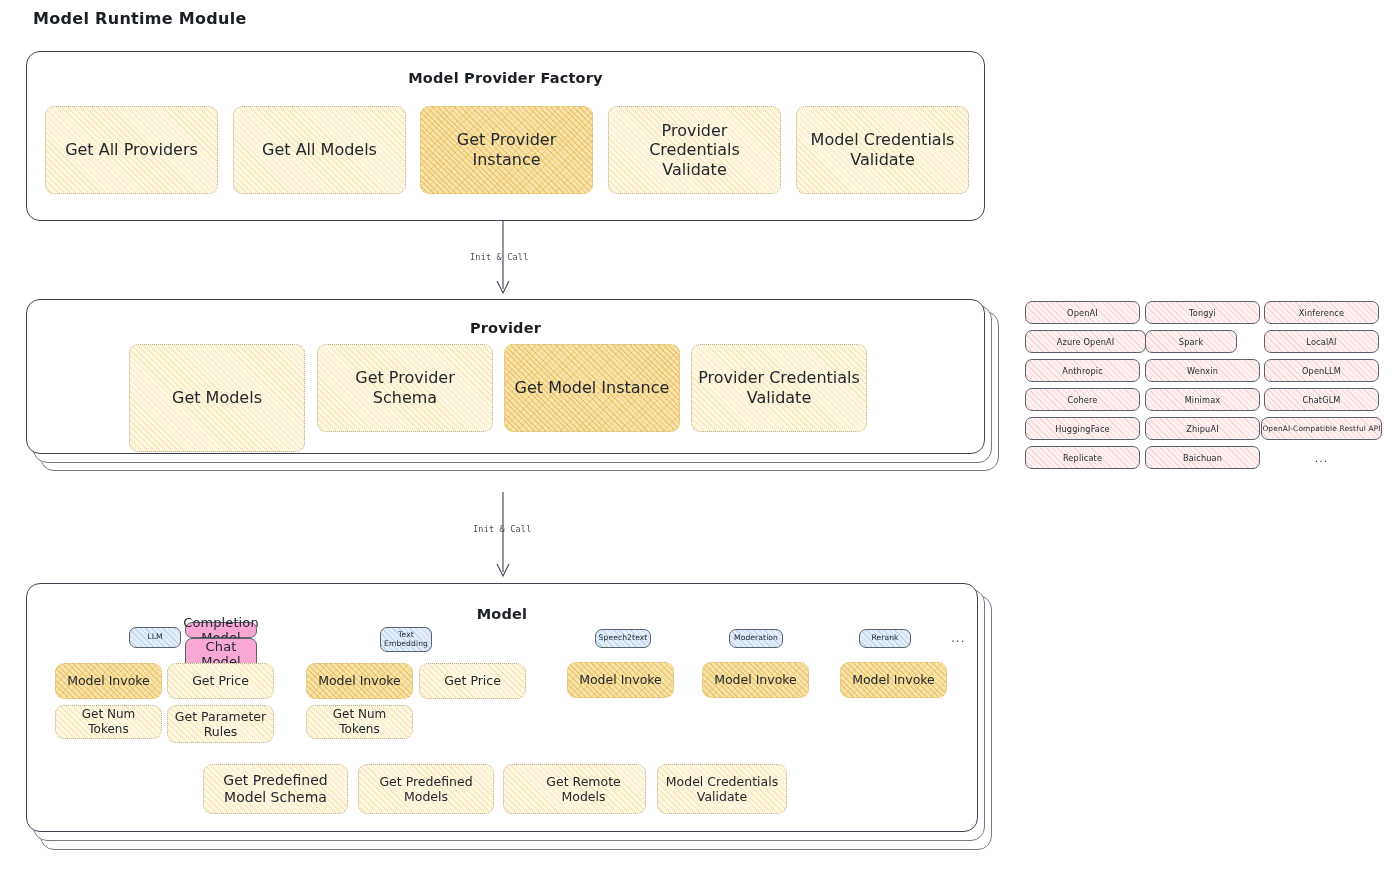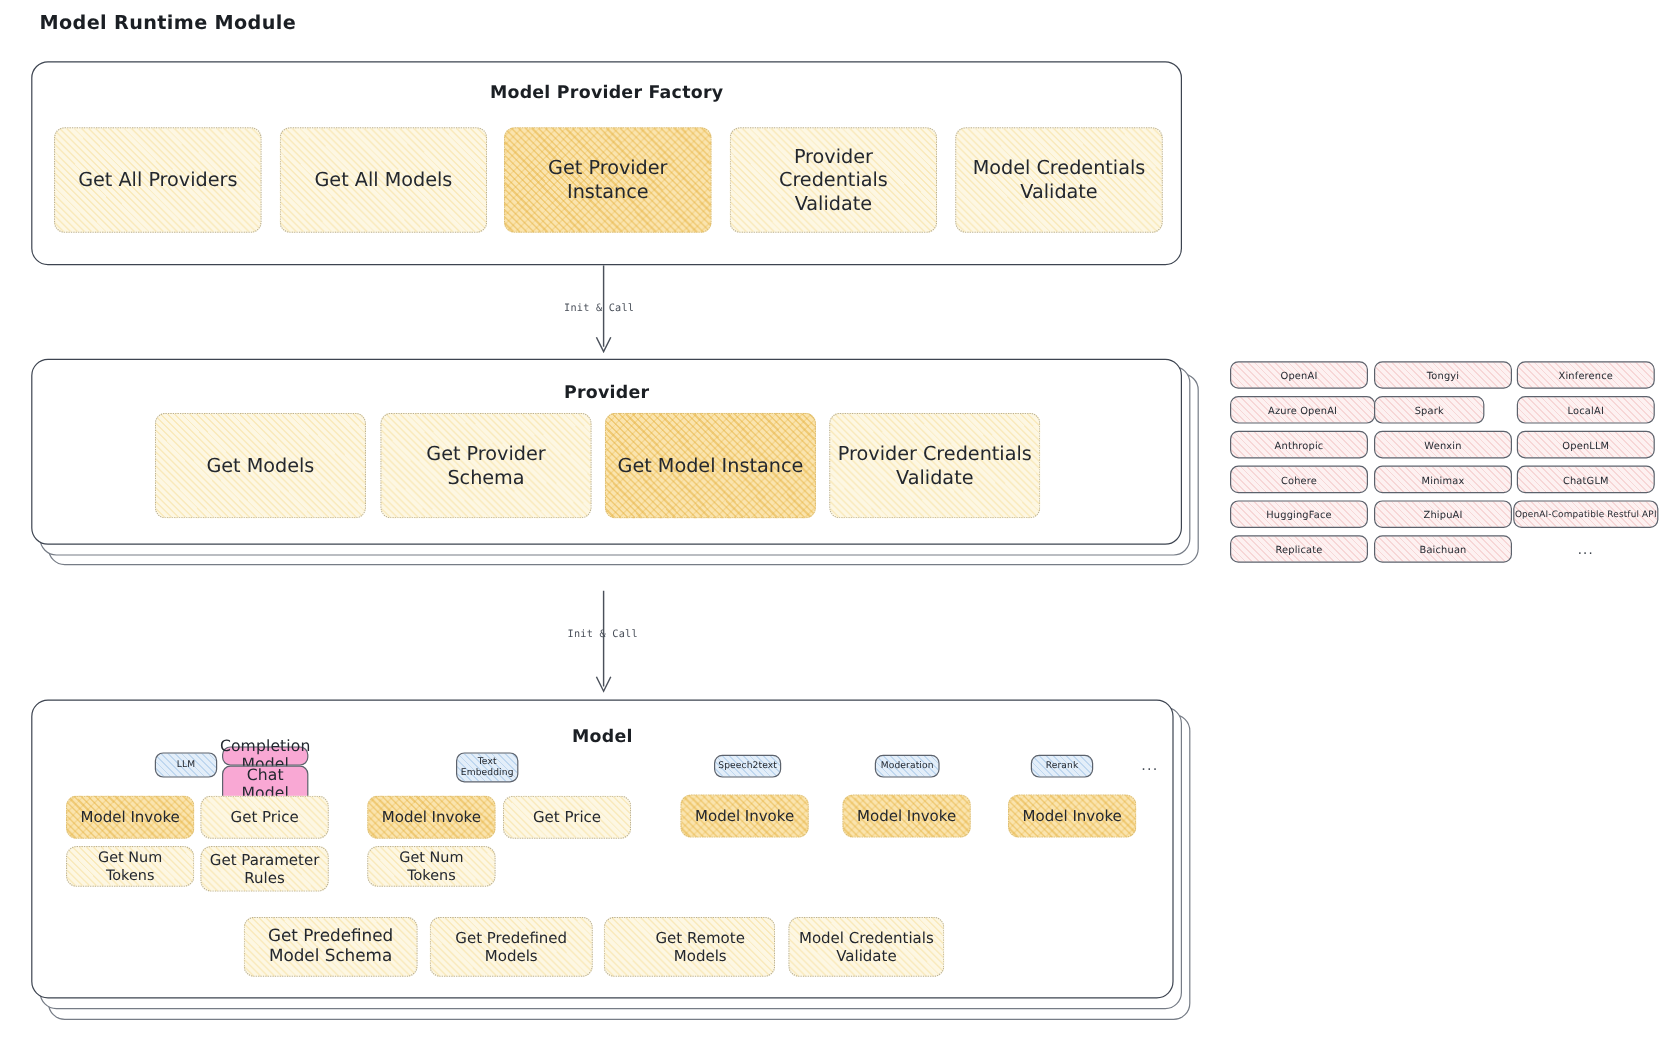--- a/index.html
+++ b/index.html
@@ -207,21 +207,21 @@
     <polyline points="17,60 23,72 29,60" fill="none" stroke="#4a505a" stroke-width="1.2"></polyline>
   </svg>
   <div class="arrow-label" style="left:470px; top:252px;">Init &amp; Call</div>
 
   <div class="panel-shadow" style="left:40px; top:311px; width:959px; height:160px;"></div>
   <div class="panel-shadow" style="left:33px; top:305px; width:959px; height:158px;"></div>
   <div class="panel" style="left:26px; top:299px; width:959px; height:155px;">
     <div class="panel-title" style="top:20px;">Provider</div>
   </div>
 
-  <div class="card" style="left:129px; top:344px; width:176px; height:88px;">
+  <div class="card" style="left:129px; top:344px; width:176px; height:108px;">
     <span>Get Models</span>
   </div>
   <div class="card" style="left:317px; top:344px; width:176px; height:88px;">
     <span>Get Provider Schema</span>
   </div>
   <div class="card hl" style="left:504px; top:344px; width:176px; height:88px;">
     <span>Get Model Instance</span>
   </div>
   <div class="card" style="left:691px; top:344px; width:176px; height:88px;">
     <span>Provider Credentials Validate</span>

